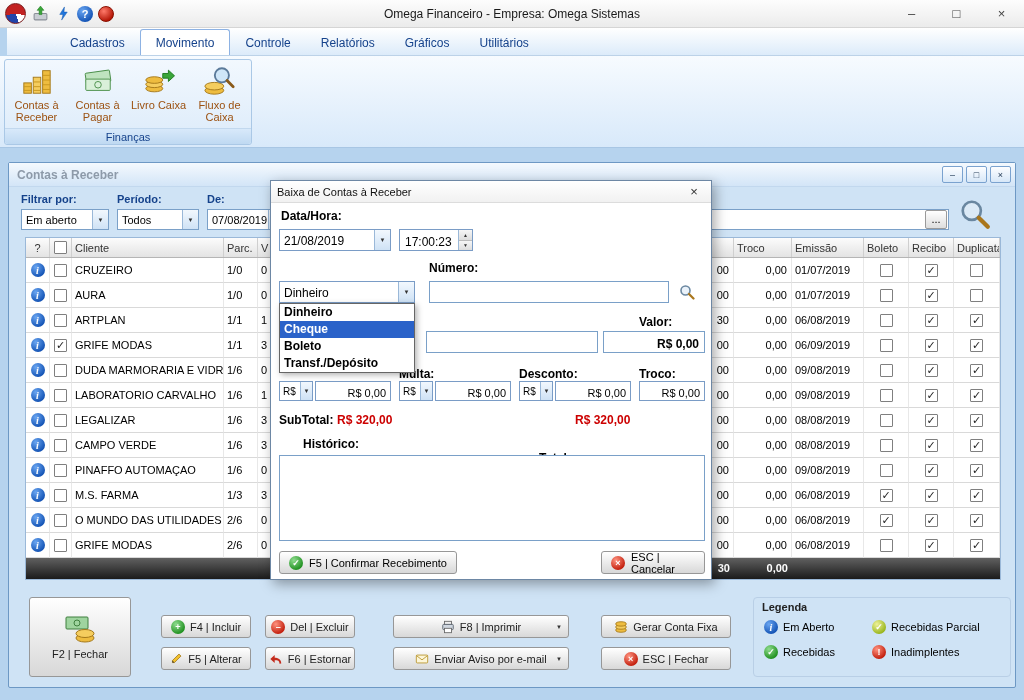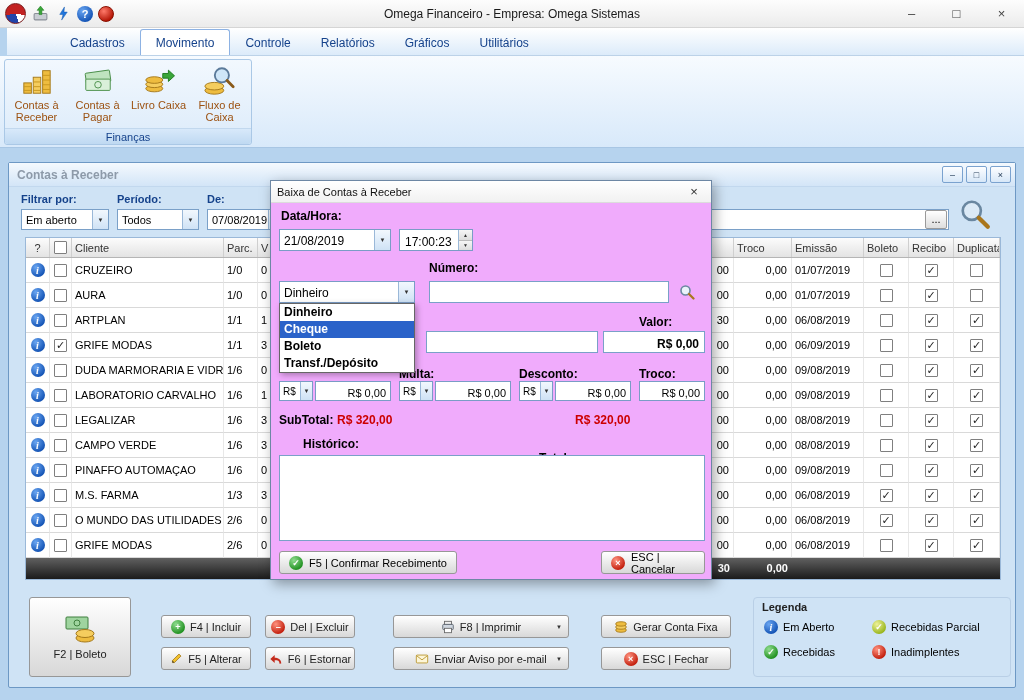--- a/index.html
+++ b/index.html
@@ -85,21 +85,21 @@
 .b-email{left:384px;top:484px;width:176px;height:23px;}
 .b-contafixa{left:592px;top:452px;width:130px;height:23px;}
 .b-fechar{left:592px;top:484px;width:130px;height:23px;}
 .ddarrow{position:absolute;right:6px;font-size:6px;color:#333;}
 .legend{position:absolute;left:744px;top:434px;width:258px;height:80px;border:1px solid #b9cfe6;border-radius:4px;padding:3px 0 0 8px;}
 .legend-title{font-weight:bold;color:#222;}
 .legend-grid{position:absolute;left:10px;top:22px;display:grid;grid-template-columns:108px 136px;row-gap:11px;}
 .legend-item{display:flex;align-items:center;gap:5px;}
 
 
-.dialog{position:absolute;left:270px;top:180px;width:442px;height:400px;background:#f0abfc;border:1px solid #6d87a4;box-shadow:3px 4px 12px rgba(0,0,0,0.35);z-index:50;}
+.dialog{position:absolute;left:270px;top:180px;width:442px;height:400px;background:#ffffff;border:1px solid #6d87a4;box-shadow:3px 4px 12px rgba(0,0,0,0.35);z-index:50;}
 .dlg-tb{height:22px;background:linear-gradient(#ffffff,#f1f1f1);border-bottom:1px solid #dcdcdc;display:flex;align-items:center;padding:0 6px;}
 .dlg-title{flex:1;font-size:11px;color:#111;}
 .dlg-close{width:22px;text-align:center;font-size:13px;color:#333;}
 .dlg-label{position:absolute;font-weight:bold;font-size:12px;white-space:nowrap;}
 .l-datahora{left:10px;top:28px;text-align:right;}.l-numero{left:158px;top:80px;}.l-valor{left:368px;top:134px;}
 .l-ded1{left:8px;top:186px;}.l-ded2{left:128px;top:186px;}.l-ded3{left:248px;top:186px;}.l-ded4{left:368px;top:186px;}
 .l-subtotal{left:8px;top:232px;}.l-total{left:268px;top:232px;margin-top:38px;}.l-historico{left:8px;top:256px;padding-left:24px;}
 .dcombo{position:absolute;height:22px;border:1px solid #7a9cc6;background:#fff;display:flex;font-size:12px;}
 .d-date{left:8px;top:48px;width:112px;}
 .d-payment{left:8px;top:100px;width:136px;}
@@ -586,21 +586,21 @@
 
     <div class="btn receive-btn">
       <span>
         <svg width="34" height="30" viewBox="0 0 34 30">
           <rect x="3" y="3" width="22" height="12" rx="1" fill="#9fd49f" stroke="#3f7f3f"></rect>
           <circle cx="14" cy="9" r="3" fill="none" stroke="#3f7f3f"></circle>
           <ellipse cx="22" cy="24" rx="9" ry="4" fill="#eebc3f" stroke="#a5791a"></ellipse>
           <ellipse cx="22" cy="19.5" rx="9" ry="4" fill="#f5cd5e" stroke="#a5791a"></ellipse>
         </svg>
       </span>
-      <span>F2 | Boleto</span>
+      <span>F2 | Fechar</span>
     </div>
 
     <div class="btn b-incluir">
       <span class="dot green">+</span>
       <span>F4 | Incluir</span>
     </div>
     <div class="btn b-alterar">
       <span>
         <svg width="13" height="13" viewBox="0 0 16 16">
             <path d="M3 13 L5.5 13 L13.5 5 L11 2.5 L3 10.5 Z" fill="#f2c12e" stroke="#a5791a"></path>

